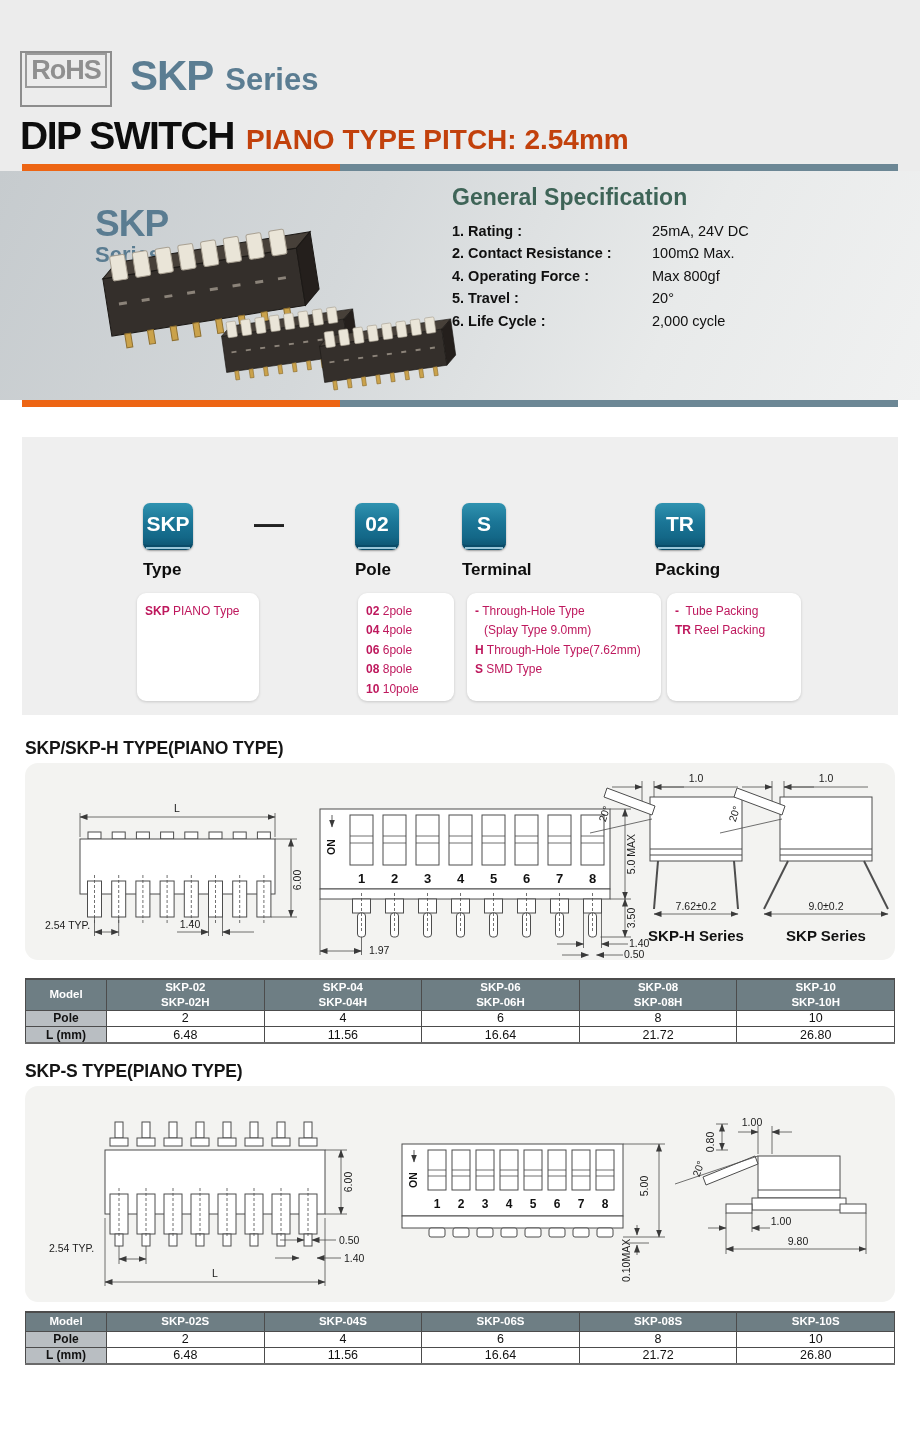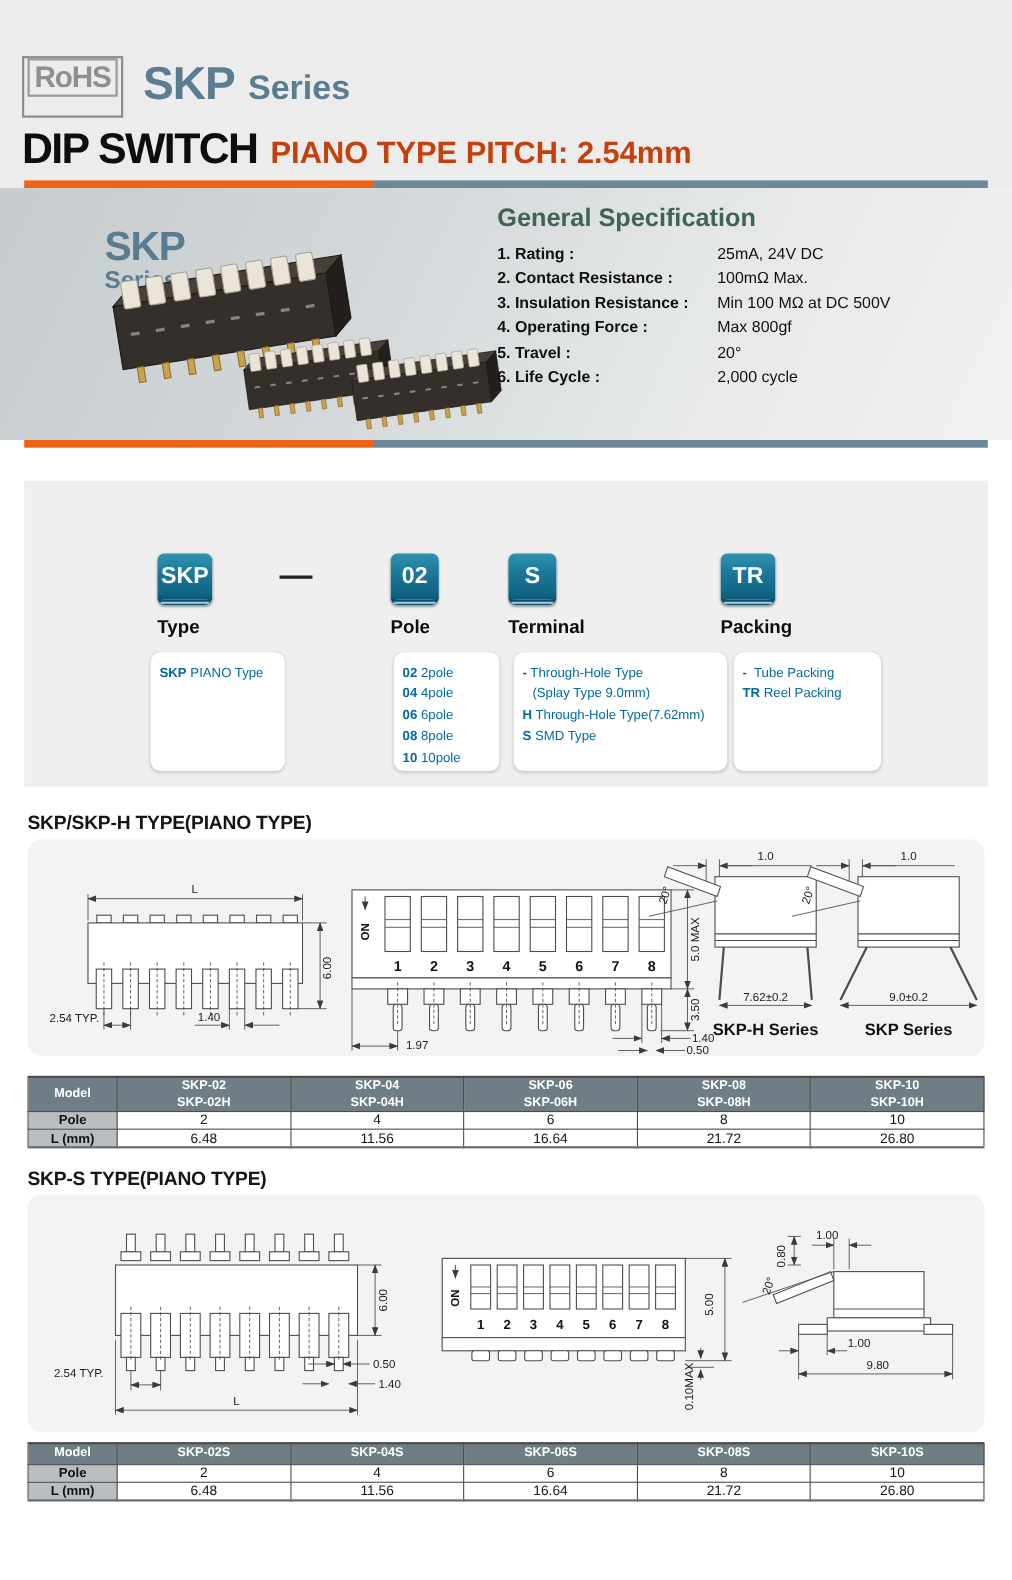--- a/index.html
+++ b/index.html
@@ -42,21 +42,21 @@
              display:flex;align-items:center;justify-content:center;
              font-size:25px;font-weight:800;color:#0a0a0a;letter-spacing:.5px}
   .badge{position:absolute;height:42px;border-radius:7px;color:#fff;font-weight:800;font-size:21px;
          display:flex;align-items:center;justify-content:center;
          background:linear-gradient(180deg,#3093b0,#1b7697 45%,#136787 82%,#0e5876);
          border-bottom:5px solid #0a4c69;box-shadow:0 1px 2px rgba(0,0,0,.35)}
   .badge::after{content:'';position:absolute;bottom:-4px;left:3px;right:3px;height:2px;background:#a9d4e4;opacity:.9}
   .dash{position:absolute;font-size:30px;font-weight:800;color:#222}
   .b-label{position:absolute;font-size:17px;font-weight:800;color:#0d0d0d}
   .card{position:absolute;background:#fff;border-radius:9px;box-shadow:0 1px 3px rgba(0,0,0,.16);
-        padding:9px 8px;font-size:12px;color:#0369a1;line-height:1.62;white-space:nowrap}
+        padding:9px 8px;font-size:12px;color:#be185d;line-height:1.62;white-space:nowrap}
   .card .ind{padding-left:9px}
 
   
   .sec-title{position:absolute;font-size:17.5px;font-weight:800;color:#151515;letter-spacing:-.2px}
   .panel{position:absolute;left:25px;width:870px;background:#f3f3f1;border-radius:13px}
 
   
   .dt{font:10.5px "Liberation Sans",sans-serif;fill:#1b1b1b}
   .dn{font:bold 13px "Liberation Sans",sans-serif;fill:#111}
   .dn2{font:bold 12px "Liberation Sans",sans-serif;fill:#111}
@@ -136,24 +136,20 @@
     <div class="gh">General Specification</div>
     <div class="row">
         <b>1. Rating :</b>
         <span>25mA, 24V DC</span>
       </div>
     <div class="row">
         <b>2. Contact Resistance :</b>
         <span>100mΩ Max.</span>
       </div>
     <div class="row">
-        <b>3. Insulation Resistance :</b>
-        <span>Min 100 MΩ at DC 500V</span>
-      </div>
-    <div class="row">
         <b>4. Operating Force :</b>
         <span>Max 800gf</span>
       </div>
     <div class="row">
         <b>5. Travel :</b>
         <span>20°</span>
       </div>
     <div class="row">
         <b>6. Life Cycle :</b>
         <span>2,000 cycle</span>

